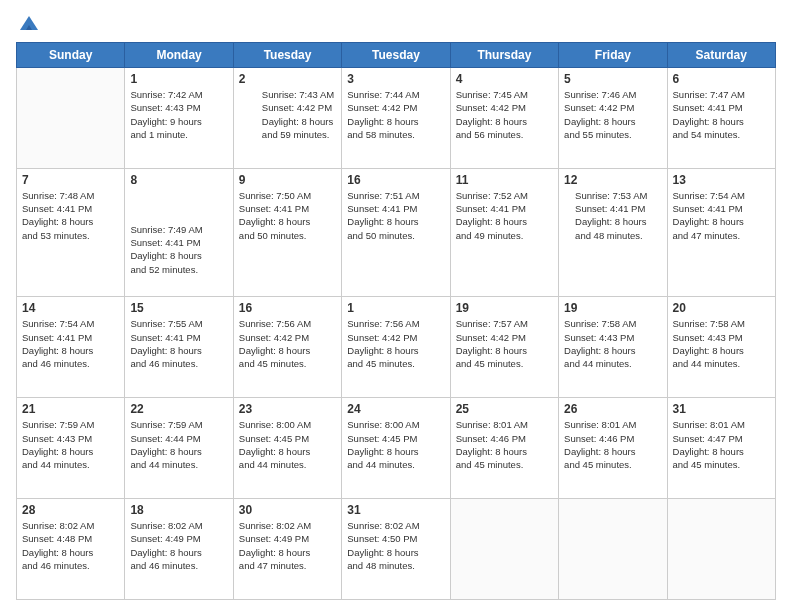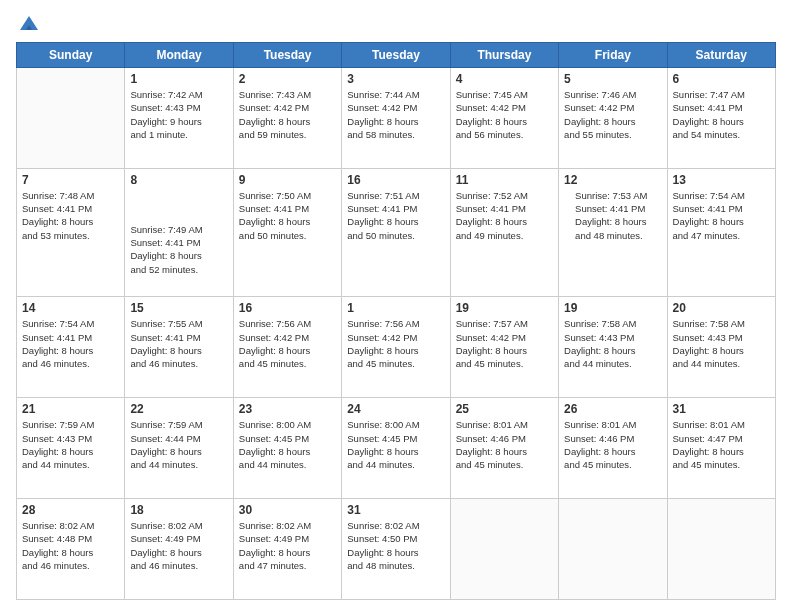--- a/index.html
+++ b/index.html
@@ -131,21 +131,21 @@
           <td class="empty"></td>
           <td>
             <div class="day-number">1</div>
             <div class="day-info" style="white-space: pre-line;">Sunrise: 7:42 AM
 Sunset: 4:43 PM
 Daylight: 9 hours
 and 1 minute.</div>
           </td>
           <td>
             <div class="day-number">2</div>
-            <div class="day-info" style="white-space: pre-line;">Sunrise: 7:43 AM
+            <div class="day-info" style="white-space: pre-line; margin-left: 23px;">Sunrise: 7:43 AM
 Sunset: 4:42 PM
 Daylight: 8 hours
 and 59 minutes.</div>
           </td>
           <td>
             <div class="day-number">3</div>
             <div class="day-info" style="white-space: pre-line;">Sunrise: 7:44 AM
 Sunset: 4:42 PM
 Daylight: 8 hours
 and 58 minutes.</div>

